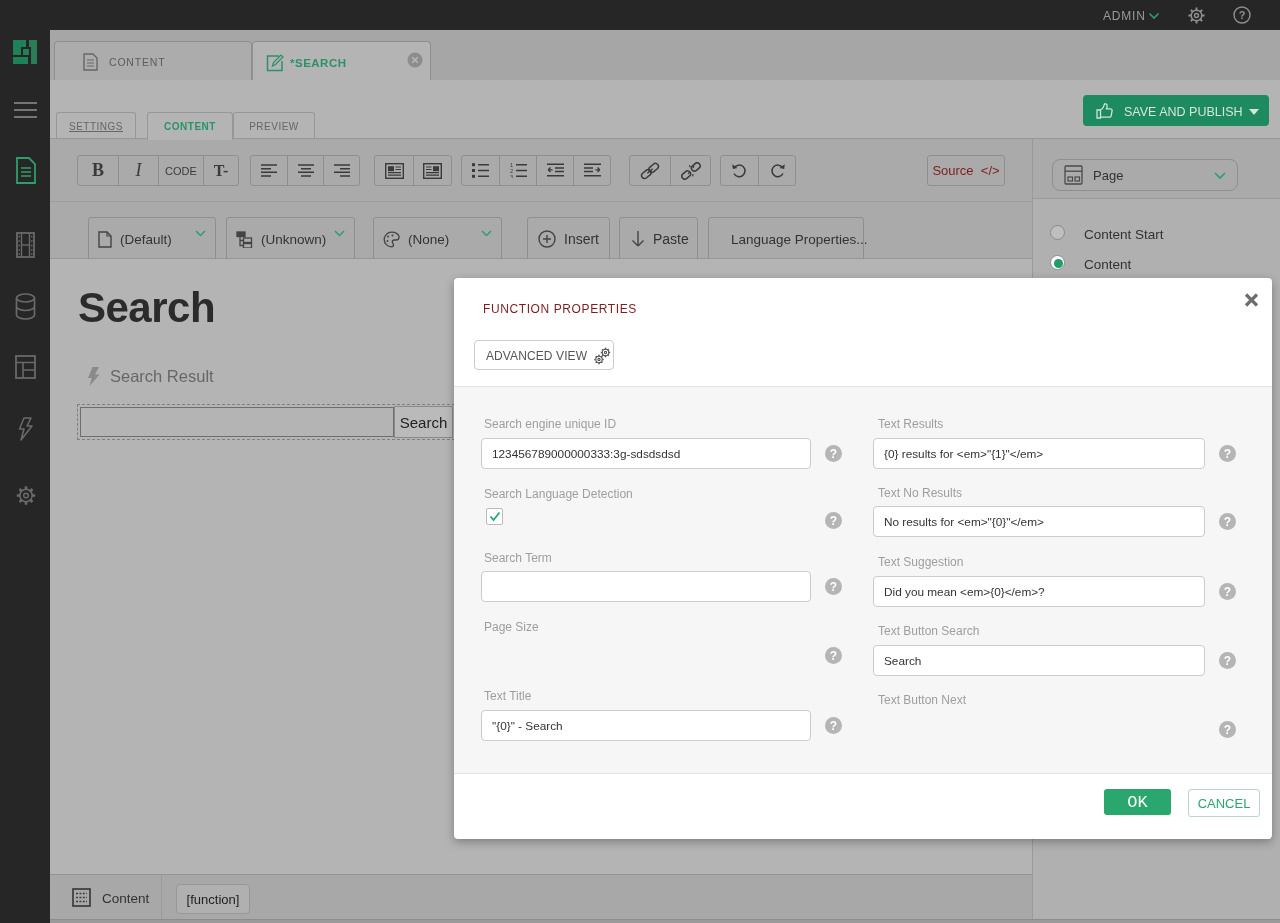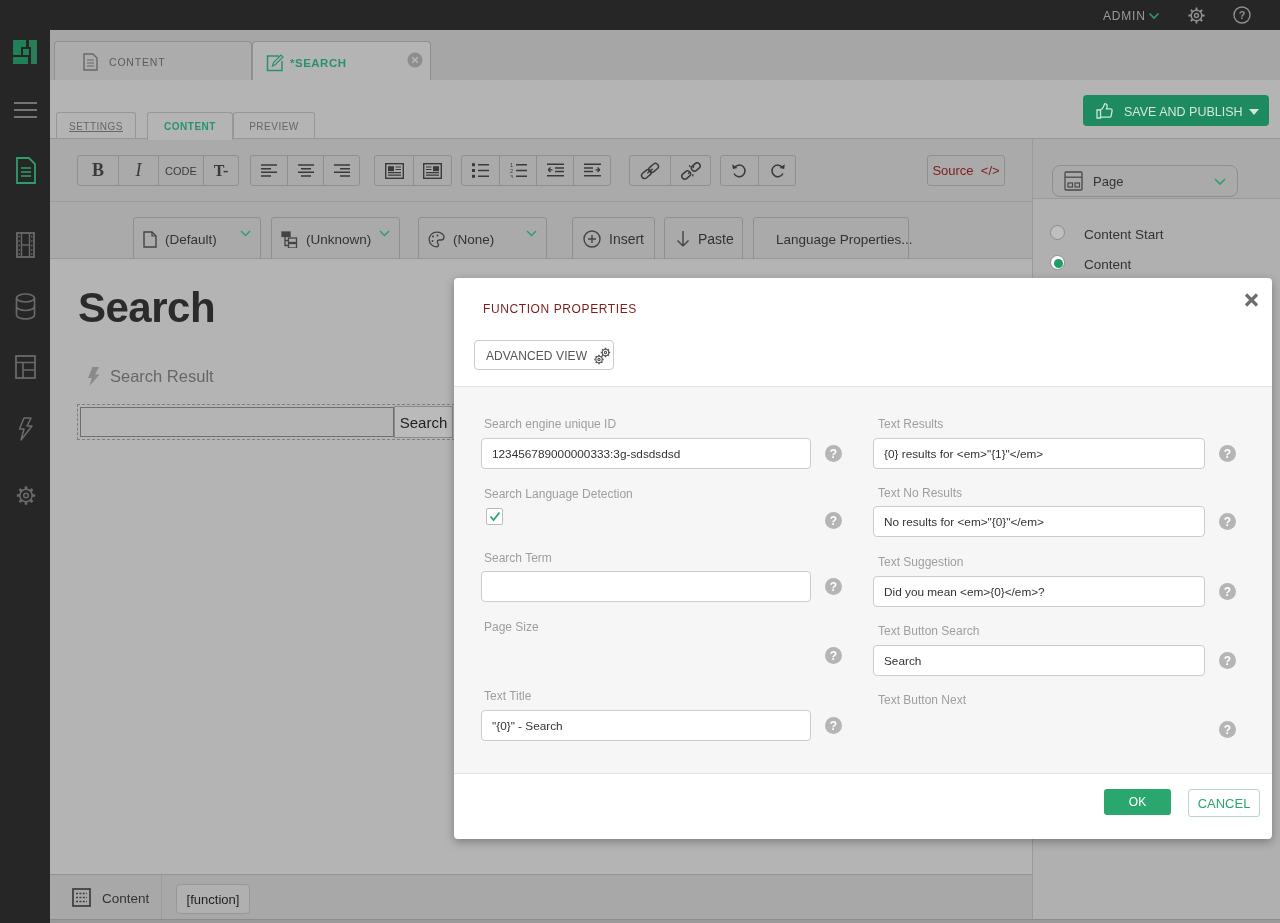--- a/index.html
+++ b/index.html
@@ -11,21 +11,21 @@
 #topbar { left:0; top:0; width:1280px; height:30px; background:#262626; }
 #sidebar { left:0; top:0; width:50px; height:923px; background:#262626; }
 #tabstrip { left:50px; top:30px; width:1230px; height:50px; background:#a6a6a6; }
 .toptab { position:absolute; top:11px; height:40px; border:1px solid #8f8f8f; border-bottom:none; border-radius:4px 4px 0 0; display:flex; align-items:center; }
 #pagearea { left:50px; top:80px; width:1230px; height:58px; background:#b4b4b4; }
 .subtab { position:absolute; top:32px; height:27px; border:1px solid #979797; border-bottom:none; border-radius:3px 3px 0 0; font-size:10px; letter-spacing:.5px; color:#666; display:flex; align-items:center; justify-content:center; }
 #toolbars { left:50px; top:138px; width:982px; height:121px; background:#aaaaaa; border-top:1px solid #989898; border-bottom:1px solid #989898; }
 .tgroup { position:absolute; display:flex; border:1px solid #8f8f8f; border-radius:3px; height:31px; }
 .tbtn { height:29px; display:flex; align-items:center; justify-content:center; color:#3a3a3a; }
 .tbtn + .tbtn { border-left:1px solid #8f8f8f; }
-.drop { position:absolute; height:44px; border:1px solid #8f8f8f; border-radius:3px; display:flex; align-items:center; color:#333; font-size:13.5px;margin-left:45px; }
+.drop { position:absolute; height:44px; border:1px solid #8f8f8f; border-radius:3px; display:flex; align-items:center; color:#333; font-size:13.5px; }
 #rightpanel { left:1032px; top:138px; width:248px; height:781px; background:#b0b0b0; border-left:1px solid #9a9a9a; }
 #rptop { position:absolute; left:0; top:0; width:247px; height:61px; background:#aaaaaa; border-bottom:1px solid #9a9a9a; border-top:1px solid #989898;}
 #content { left:50px; top:259px; width:982px; height:614px; background:#b4b4b4; }
 #bottombar { left:50px; top:874px; width:982px; height:45px; background:#a8a8a8; border-top:1px solid #949494; }
 #bottomstrip { left:50px; top:919px; width:1230px; height:4px; background:#9a9a9a; border-top:1px solid #8c8c8c; }
 
 #modal { left:454px; top:278px; width:818px; height:561px; background:#fff; border-radius:4px; box-shadow:0 3px 10px rgba(0,0,0,.3); }
 #mbody { position:absolute; left:0; top:108px; width:818px; height:388px; background:#f6f6f6; border-top:1px solid #e2e2e2; border-bottom:1px solid #e2e2e2; }
 .mlabel { position:absolute; font-size:12px; color:#9e9e9e; }
 .minput { position:absolute; height:31px; background:#fff; border:1px solid #ccc; border-radius:4px; font-size:11.8px; color:#333; display:flex; align-items:center; padding-left:10px; white-space:pre; }
@@ -291,21 +291,21 @@
   </div>
   <div class="drop" style="left:658px;top:78px;width:156px;">
     <svg style="margin-left:13px" width="11" height="18" viewBox="0 0 11 18">
         <path d="M4.5 1H10L6.5 7.5h4L2 17l2.2-7H1z" fill="none" stroke="#444" stroke-width="1.4" stroke-linejoin="round"></path>
       </svg>
     <span style="margin-left:9px;font-size:13.5px;white-space:nowrap;">Language Properties...</span>
   </div>
 </div>
 <div id="rightpanel" class="abs">
   <div id="rptop">
-    <div class="abs" style="left:19px;top:26px;width:186px;height:32px;border:1px solid #8f8f8f;border-radius:8px;">
+    <div class="abs" style="left:19px;top:20px;width:186px;height:32px;border:1px solid #8f8f8f;border-radius:8px;">
       <svg class="abs" style="left:11px;top:5px" width="19" height="20" viewBox="0 0 19 20">
           <g fill="none" stroke="#4a4a4a" stroke-width="1.3">
             <rect x="1" y="1" width="17" height="18" rx="1"></rect>
             <path d="M1 6.2h17"></path>
             <rect x="4" y="12" width="4.5" height="4" stroke-width="1.2"></rect>
             <rect x="11" y="12" width="4.5" height="4" stroke-width="1.2"></rect>
           </g>
         </svg>
       <span class="abs" style="left:40px;top:8px;font-size:13px;color:#333;">Page</span>
       <svg class="abs" style="right:11px;top:12px" width="12" height="8" viewBox="0 0 12 8">
@@ -389,15 +389,15 @@
   <div class="minput" style="left:419px;top:228px;width:332px;">No results for &lt;em&gt;"{0}"&lt;/em&gt;</div>
   <div class="help" style="left:765px;top:235px;">?</div>
   <div class="mlabel" style="left:424px;top:277px;">Text Suggestion</div>
   <div class="minput" style="left:419px;top:298px;width:332px;">Did you mean &lt;em&gt;{0}&lt;/em&gt;?</div>
   <div class="help" style="left:765px;top:305px;">?</div>
   <div class="mlabel" style="left:424px;top:346px;">Text Button Search</div>
   <div class="minput" style="left:419px;top:367px;width:332px;">Search</div>
   <div class="help" style="left:765px;top:374px;">?</div>
   <div class="mlabel" style="left:424px;top:415px;">Text Button Next</div>
   <div class="help" style="left:765px;top:443px;">?</div>
-  <div class="abs" style="left:650px;top:511px;width:67px;height:26px;background:#2aa76e;border-radius:3px;color:#fff;font-size:12px;display:flex;align-items:center;justify-content:center;">OK</div>
+  <div class="abs" style="left:650px;top:511px;width:67px;height:26px;background:#2aa76e;border-radius:3px;color:#fff;font-size:17px;display:flex;align-items:center;justify-content:center;font-family:Liberation Mono, monospace;">OK</div>
   <div class="abs" style="left:734px;top:511px;width:72px;height:28px;background:#fff;border:1px solid #b9d6c6;border-radius:3px;color:#2aa76e;font-size:13px;display:flex;align-items:center;justify-content:center;">CANCEL</div>
 </div>
 
 </body></html>

